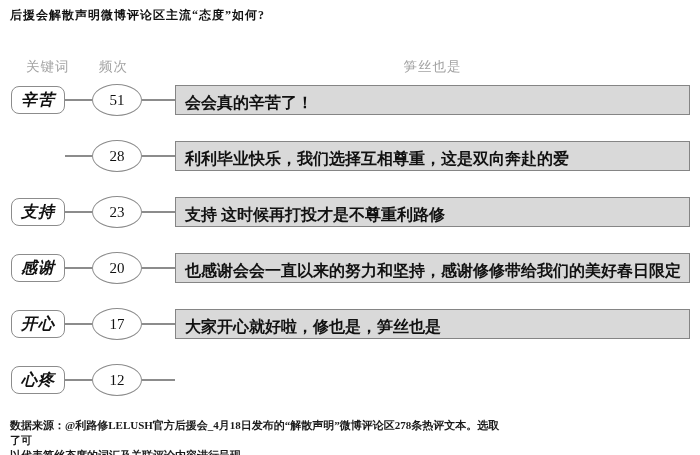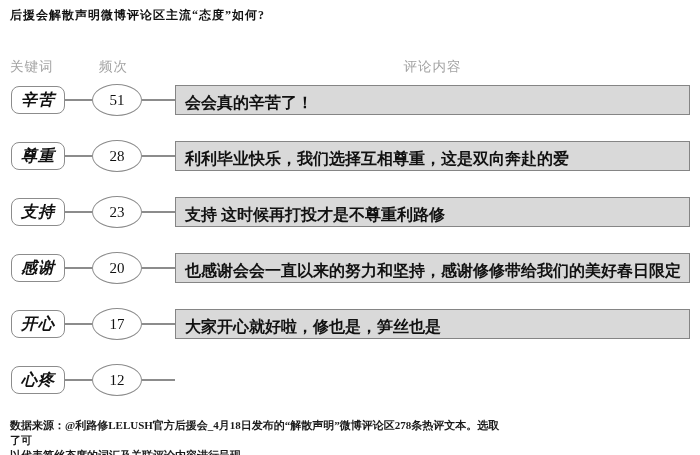--- a/index.html
+++ b/index.html
@@ -23,21 +23,21 @@
     white-space: nowrap;
   }
   .hdr {
     position: absolute;
     top: 58px;
     font-size: 13.5px;
     color: #a3a3a3;
     letter-spacing: 1px;
     white-space: nowrap;
   }
-  .hdr-kw { left: 10px; }
+  .hdr-kw { left: 26px; }
   .hdr-freq { left: 99px; }
   .hdr-comment { left: 175px; width: 515px; text-align: center; }
   .row {
     position: absolute;
     left: 0;
     width: 700px;
     height: 32px;
   }
   .kw-box {
     position: absolute;
@@ -116,40 +116,37 @@
 </style>
 </head>
 <body>
 
 <div class="canvas">
 
   <div class="title">后援会解散声明微博评论区主流“态度”如何?</div>
 
   <div class="hdr hdr-kw">关键词</div>
   <div class="hdr hdr-freq">频次</div>
-  <div class="hdr hdr-comment">评论内容</div>
+  <div class="hdr hdr-comment">笋丝也是</div>
 
   <div class="row row-0">
     <div class="kw-box">
         <span>辛苦</span>
       </div>
     <div class="conn conn-1"></div>
     <div class="freq-ellipse">
         <span>51</span>
       </div>
     <div class="conn conn-2"></div>
     <div class="comment-bar">
         <span>会会真的辛苦了！</span>
       </div>
   </div>
 
   <div class="row row-1">
-    <div class="kw-box">
-        <span>尊重</span>
-      </div>
     <div class="conn conn-1"></div>
     <div class="freq-ellipse">
         <span>28</span>
       </div>
     <div class="conn conn-2"></div>
     <div class="comment-bar">
         <span>利利毕业快乐，我们选择互相尊重，这是双向奔赴的爱</span>
       </div>
   </div>
 

